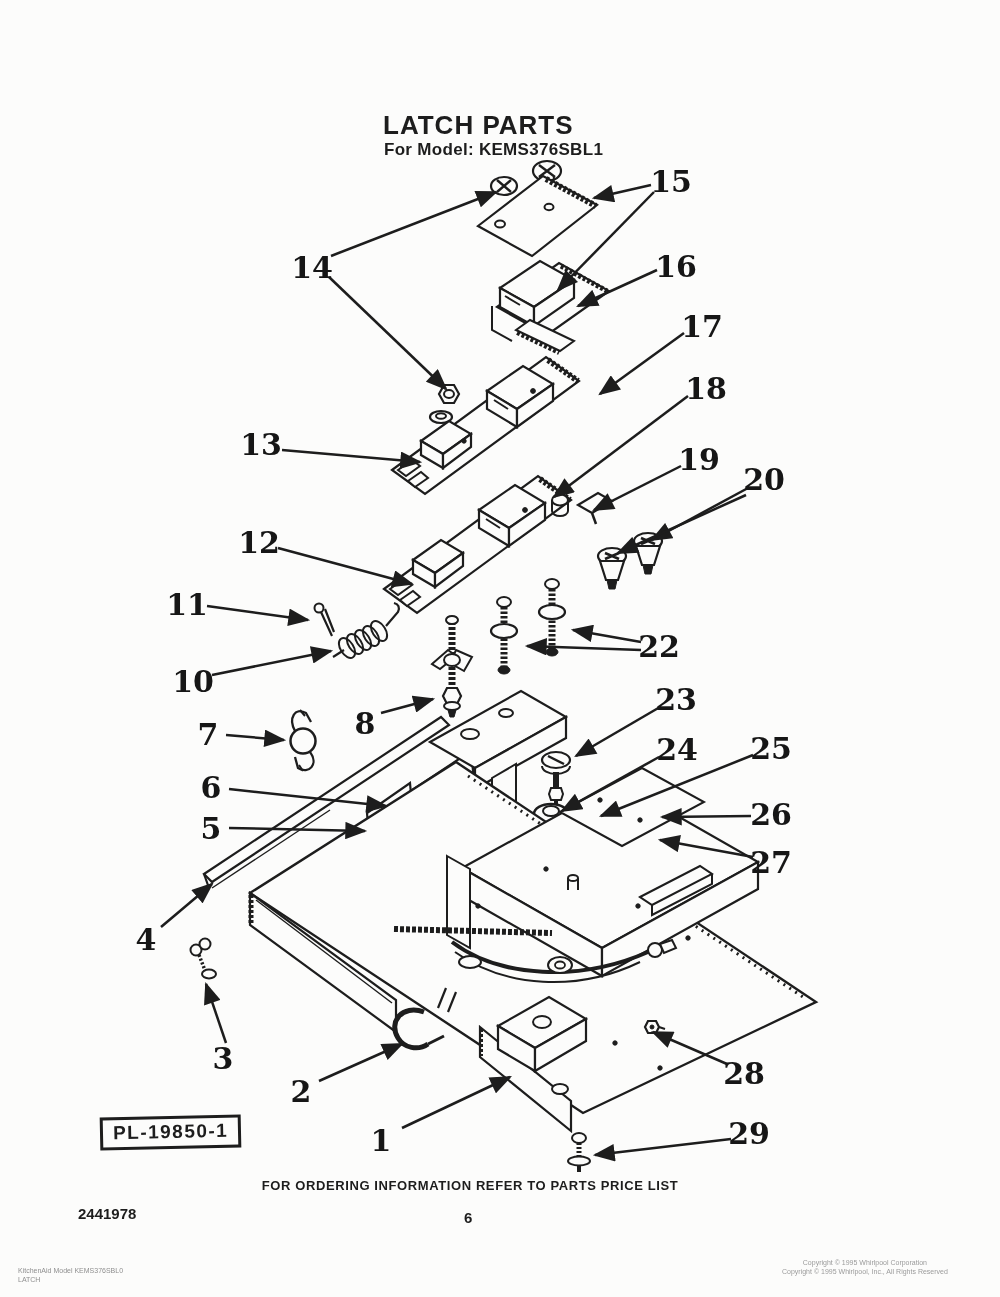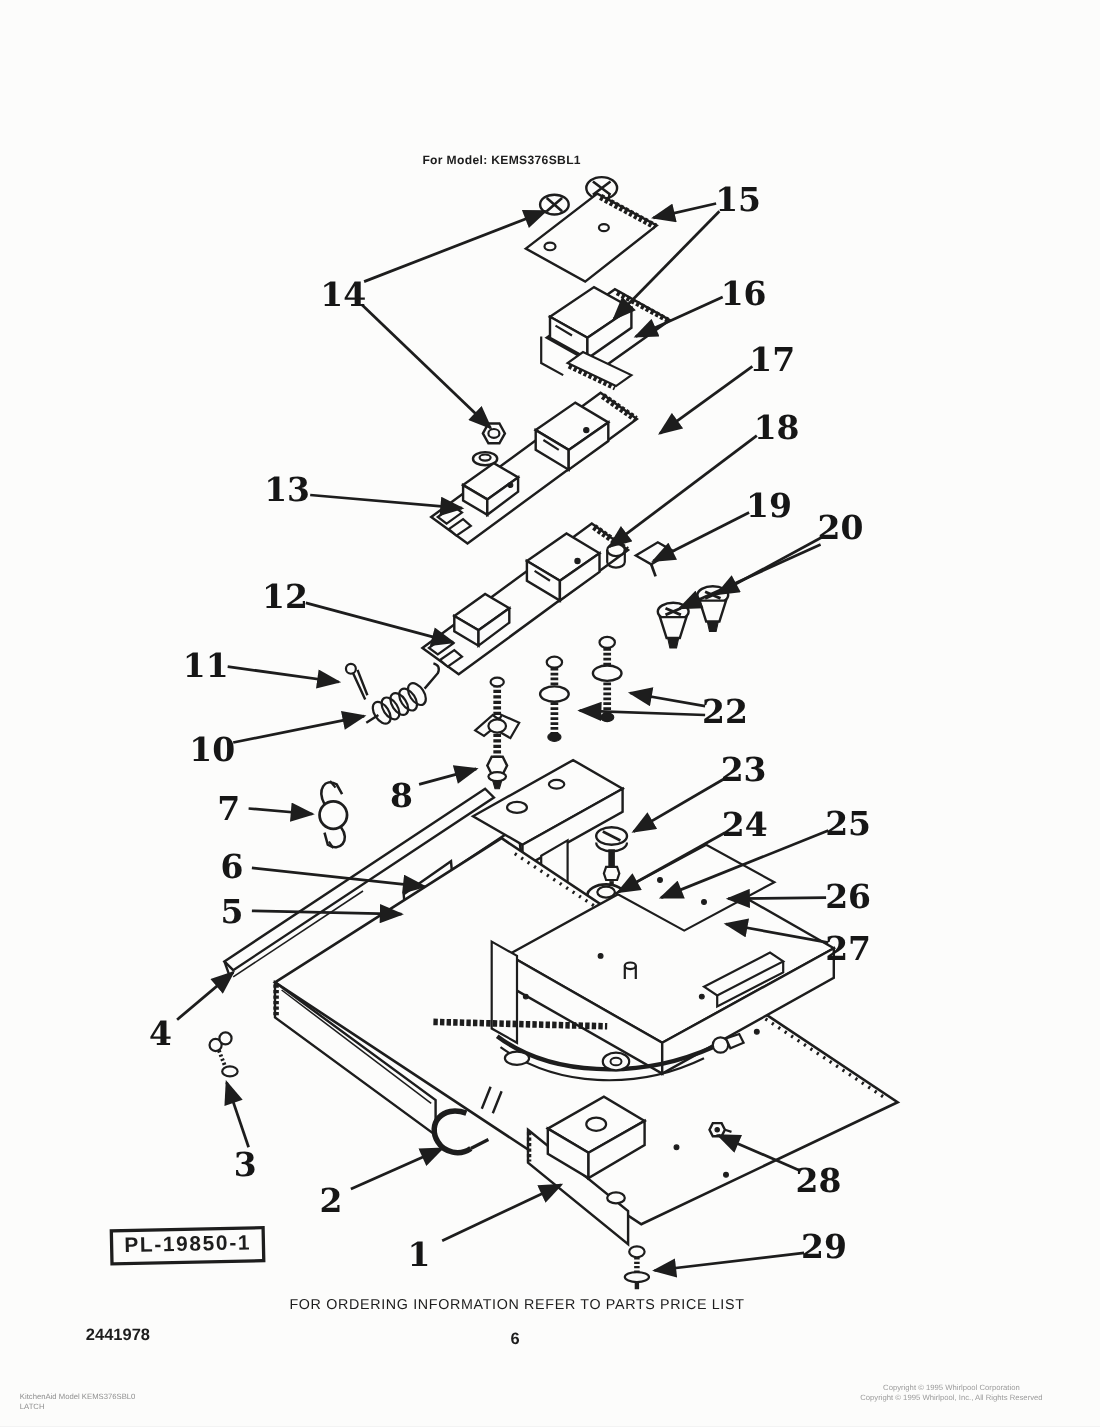--- a/index.html
+++ b/index.html
@@ -7,25 +7,25 @@
   .page {
     position:relative; width:1000px; height:1297px; margin:0 auto;
     background:#fcfcfb; overflow:hidden; color:var(--ink);
     font-family:"Liberation Sans", sans-serif;
   }
   .abs { position:absolute; }
   .title {
     left:383px; top:110px; font-size:26px; font-weight:bold; letter-spacing:1px;
   }
   .model-line {
-    left:384px; top:140px; font-size:11px; font-weight:bold; letter-spacing:0.3px;
+    left:384px; top:140px; font-size:17px; font-weight:bold; letter-spacing:0.3px;
   }
   .footer-note {
     left:240px; top:1178px; width:460px; text-align:center;
-    font-size:13px; font-weight:normal; letter-spacing:0.6px;
+    font-size:13px; font-weight:bold; letter-spacing:0.6px;
   }
   .plate-box {
     left:100px; top:1116px; border:3px solid var(--ink); padding:2px 10px 3px 10px;
     font-size:19px; font-weight:bold; letter-spacing:1.5px; transform:rotate(-1.2deg);
     font-family:"Liberation Sans", sans-serif;
   }
   .doc-number { left:78px; top:1205px; font-size:15px; font-weight:bold; }
   .page-number { left:464px; top:1209px; font-size:15px; font-weight:bold; }
   .corner-left { left:18px; top:1266px; font-size:7px; color:#8f8f8f; line-height:9px; }
   .corner-right { left:782px; top:1258px; font-size:7px; color:#9b9b9b; line-height:9px; text-align:center; }
@@ -37,20 +37,21 @@
   svg text.callout-num {
     font-family:"DejaVu Serif", serif; font-weight:bold; font-size:30px;
     fill:#161616; text-anchor:middle;
   }
 </style>
 </head>
 <body>
 
 <div class="page">
 
+  <div class="abs title">LATCH PARTS</div>
   <div class="abs model-line">For Model: KEMS376SBL1</div>
 
   <svg class="diagram" width="1000" height="1297" viewBox="0 0 1000 1297">
     <defs>
       <marker id="arrow" viewBox="0 0 10 8" refX="9" refY="4" markerWidth="9" markerHeight="7" orient="auto">
         <path d="M0,0 L10,4 L0,8 Z" fill="#1d1d1d"></path>
       </marker>
     </defs>
 
     <g>

